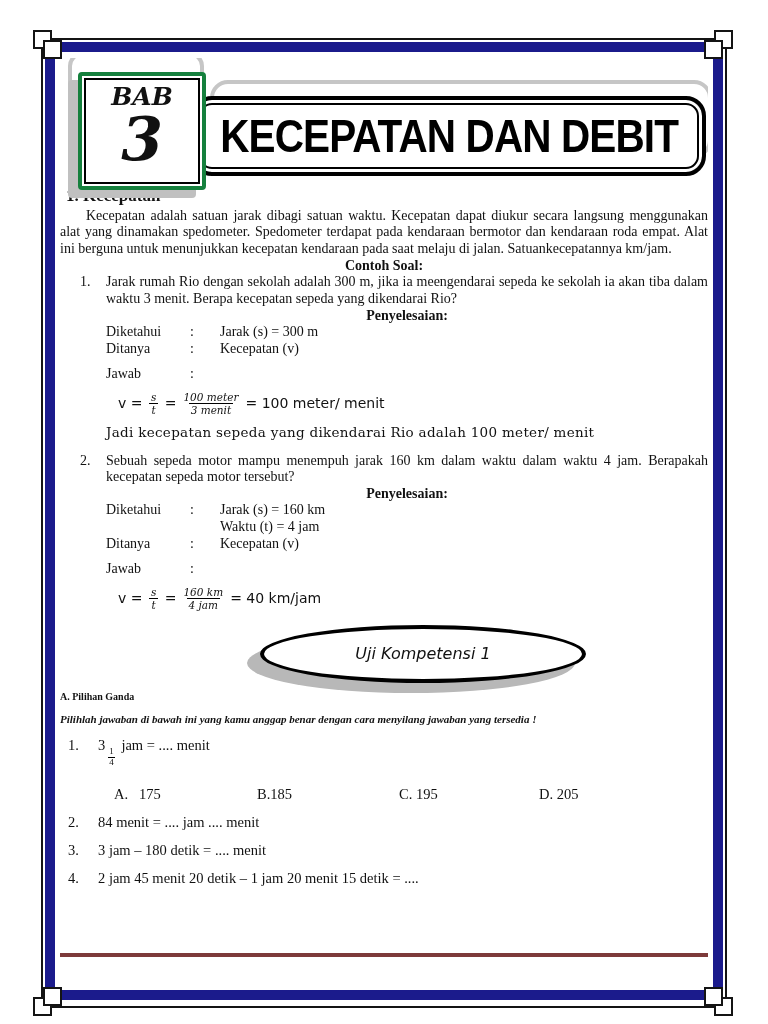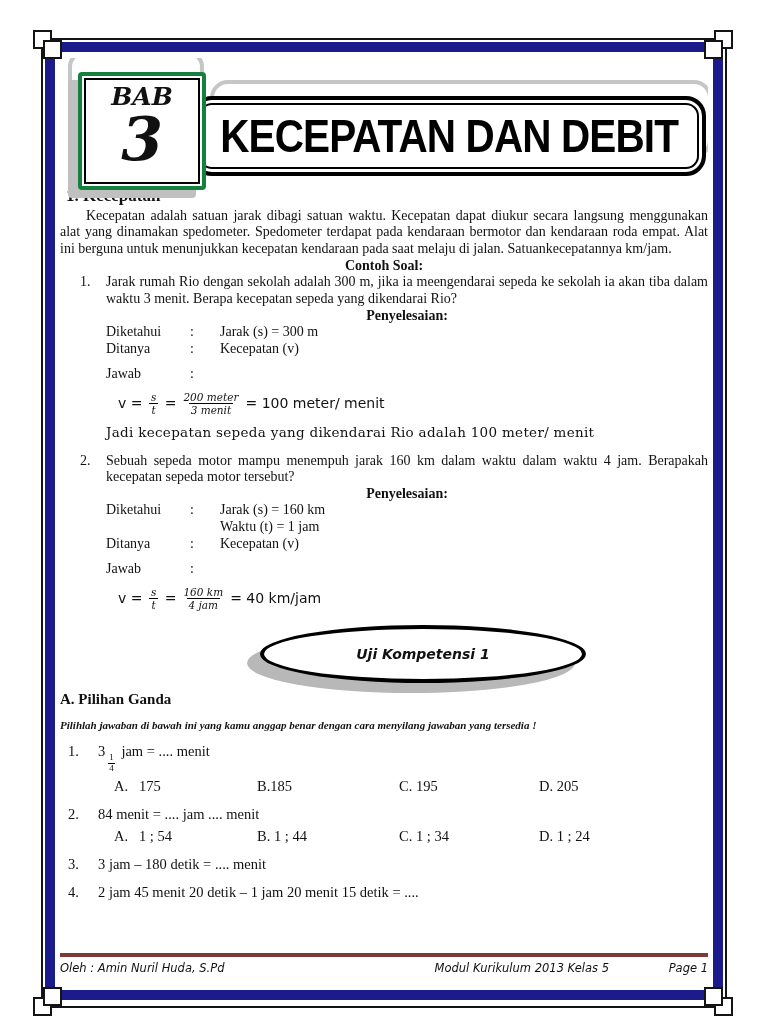--- a/index.html
+++ b/index.html
@@ -35,28 +35,28 @@
   .kv{display:flex;}
   .kv .lbl{width:84px;flex:none;}
   .kv .cln{width:30px;flex:none;}
   .gap8{height:9px;}
   .formula{display:flex;align-items:center;gap:7px;font-family:"DejaVu Sans",sans-serif;font-size:14px;margin:8px 0 8px 12px;}
   .frac{display:inline-flex;flex-direction:column;align-items:center;font-family:"DejaVu Serif",serif;font-style:italic;font-size:10.5px;line-height:1.15;}
   .frac .den{border-top:1px solid #000;padding:0 2px;}
   .concl{font-family:"DejaVu Serif",serif;font-size:13.5px;letter-spacing:.3px;}
   
   .badge{width:318px;height:50px;margin:14px 0 8px 200px;border:4px solid #000;border-radius:50%;background:#fff;box-shadow:-12px 9px 0 1px #b8b8b8;display:flex;align-items:center;justify-content:center;}
-  .badge span{font-family:"DejaVu Sans",sans-serif;font-weight:700;font-style:italic;font-size:14px;}
-  
-  .quiz-label{font-size:15px;font-weight:700;margin-top:2px;}
+  .badge span{font-family:"DejaVu Sans",sans-serif;font-weight:400;font-style:italic;font-size:16px;}
+  
+  .quiz-label{font-size:10px;font-weight:700;margin-top:2px;}
   .instruction{font-size:11px;font-weight:700;font-style:italic;text-align:justify;line-height:17.5px;margin:9px 0 3px 0;}
   .q{margin:8px 0 10px 8px;}
   .q-head{display:flex;font-size:14.5px;line-height:18px;}
   .q-num{width:30px;flex:none;}
-  .opts{display:grid;grid-template-columns:143px 142px 140px auto;margin-left:46px;font-size:14.5px;line-height:18px;margin-top:4px;}
+  .opts{display:grid;grid-template-columns:143px 142px 140px auto;margin-left:46px;font-size:14.5px;line-height:18px;margin-top:18px;}
   .opt{white-space:pre;}
   .qfrac{display:inline-flex;flex-direction:column;align-items:center;font-size:9px;line-height:1.05;vertical-align:-4px;margin:0 3px;}
   .qfrac .den{border-top:1px solid #000;padding:0 1px;}
   
   .footer{position:absolute;left:60px;top:953px;width:648px;z-index:4;}
   .footer-rule{height:4px;background:#7d3a3a;margin-bottom:4px;}
   .footer-row{display:flex;align-items:center;font-family:"DejaVu Sans",sans-serif;font-style:italic;font-size:11.5px;}
   .f-author{flex:1.6;}
   .f-center{flex:1;}
   .f-page{text-align:right;}
@@ -122,21 +122,21 @@
         <span></span>
       </div>
       <div class="formula">
         <span>v =</span>
         <span class="frac">
           <span class="num">s</span>
           <span class="den">t</span>
         </span>
         <span>=</span>
         <span class="frac">
-          <span class="num">200 meter</span>
+          <span class="num">100 meter</span>
           <span class="den">3 menit</span>
         </span>
         <span>= 100 meter/ menit</span>
       </div>
       <div class="concl">Jadi kecepatan sepeda yang dikendarai Rio adalah 100 meter/ menit</div>
     </div>
   </div>
 
   <div class="ex">
     <div class="ex-head">
@@ -146,21 +146,21 @@
     <div class="ex-body">
       <div class="bold-line">Penyelesaian:</div>
       <div class="kv">
         <span class="lbl">Diketahui</span>
         <span class="cln">:</span>
         <span>Jarak (s) = 160 km</span>
       </div>
       <div class="kv">
         <span class="lbl"></span>
         <span class="cln"></span>
-        <span>Waktu (t) =  1 jam</span>
+        <span>Waktu (t) =  4 jam</span>
       </div>
       <div class="kv">
         <span class="lbl">Ditanya</span>
         <span class="cln">:</span>
         <span>Kecepatan (v)</span>
       </div>
       <div class="gap8"></div>
       <div class="kv">
         <span class="lbl">Jawab</span>
         <span class="cln">:</span>
@@ -205,26 +205,20 @@
       <span class="opt">C. 195</span>
       <span class="opt">D. 205</span>
     </div>
   </div>
 
   <div class="q">
     <div class="q-head">
       <span class="q-num">2.</span>
       <span>84 menit = .... jam .... menit</span>
     </div>
-    <div class="opts">
-      <span class="opt">A.   1 ; 54</span>
-      <span class="opt">B. 1 ; 44</span>
-      <span class="opt">C. 1 ; 34</span>
-      <span class="opt">D. 1 ; 24</span>
-    </div>
   </div>
 
   <div class="q">
     <div class="q-head">
       <span class="q-num">3.</span>
       <span>3 jam – 180 detik = .... menit</span>
     </div>
   </div>
 
   <div class="q">
@@ -232,18 +226,13 @@
       <span class="q-num">4.</span>
       <span>2 jam 45 menit 20 detik – 1 jam 20 menit 15 detik = ....</span>
     </div>
 
   </div>
 
 </div>
 
 <div class="footer">
   <div class="footer-rule"></div>
-  <div class="footer-row">
-    <span class="f-author">Oleh : Amin Nuril Huda, S.Pd</span>
-    <span class="f-center">Modul Kurikulum 2013 Kelas 5</span>
-    <span class="f-page">Page 1</span>
-  </div>
 </div>
 
 </body></html>

